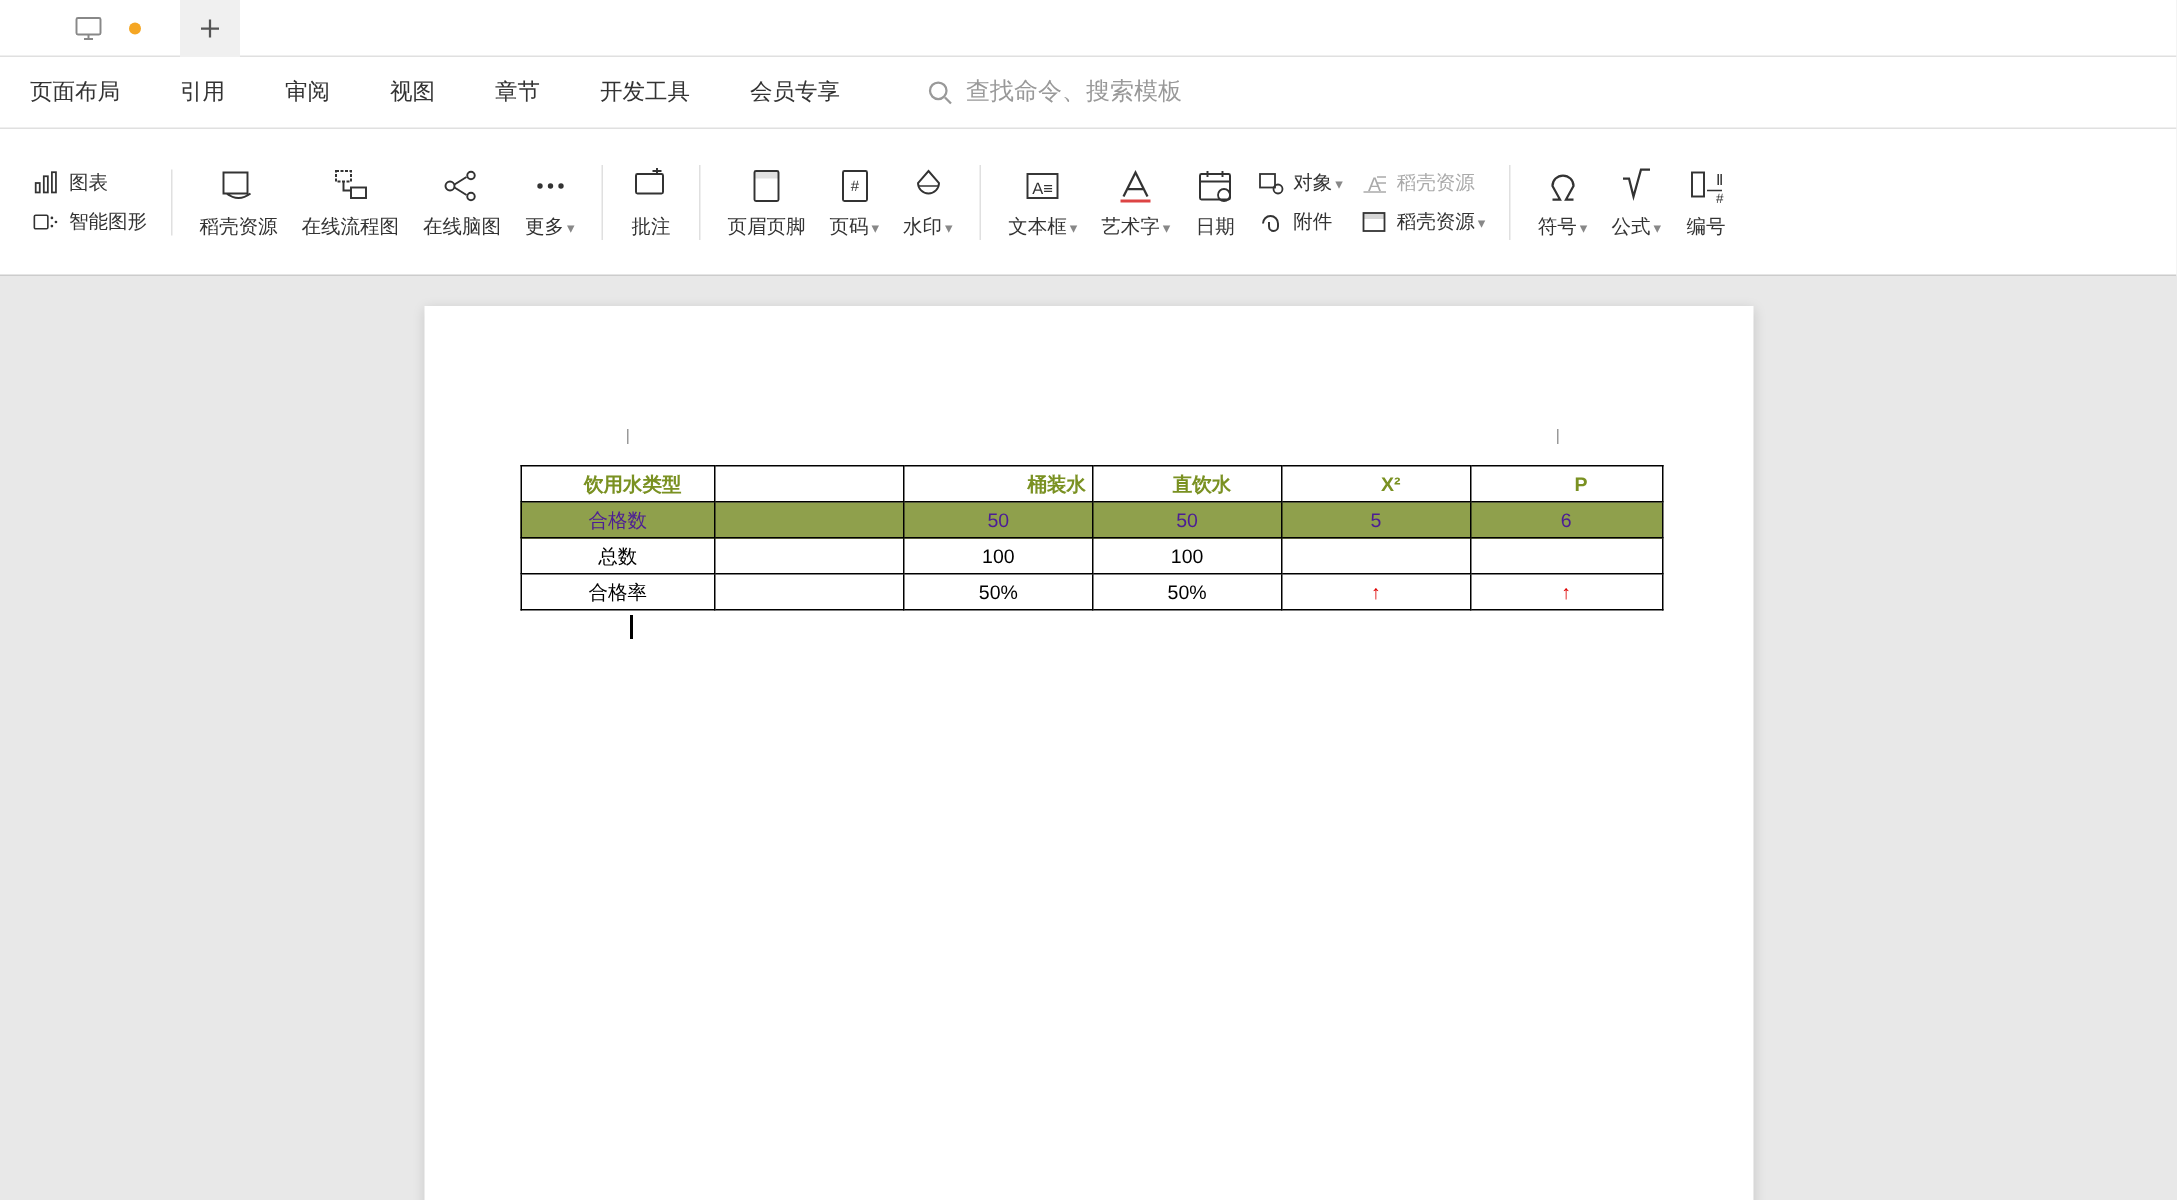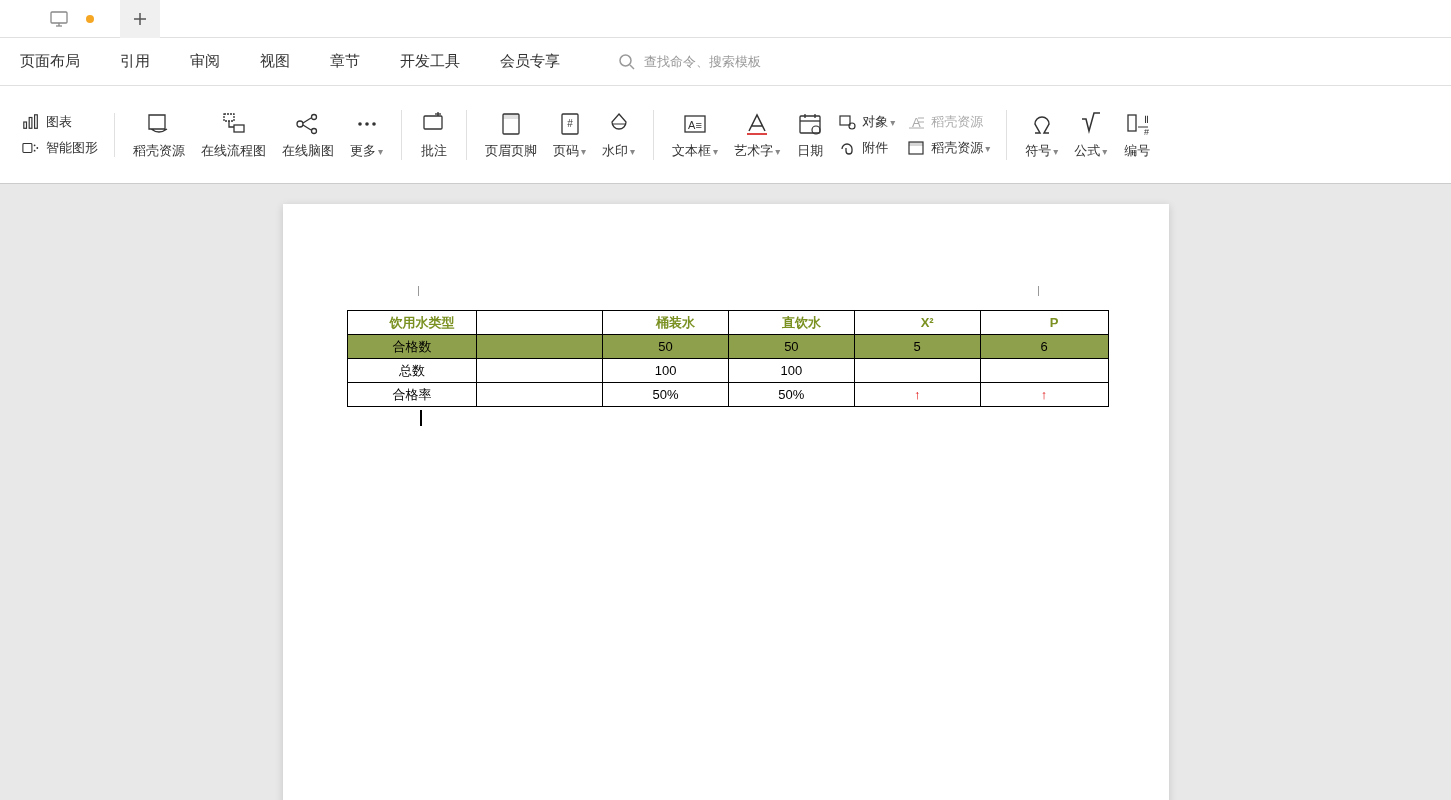--- a/index.html
+++ b/index.html
@@ -7,21 +7,21 @@
 
 
 .tab-bar { height: 38px; background: #fff; display: flex; align-items: center; padding-left: 50px; gap: 8px; border-bottom: 1px solid #e0e0e0; }
 .tab-icon-monitor { color: #999; }
 .tab-dot { width: 8px; height: 8px; background: #f5a623; border-radius: 50%; margin: 0 18px 0 10px; }
 .tab-add { width: 40px; height: 38px; display: flex; align-items: center; justify-content: center; color: #666; font-size: 20px; background: #f0f0f0; cursor: pointer; }
 
 
 .ribbon-tabs { height: 48px; background: #fff; display: flex; align-items: center; padding-left: 18px; gap: 36px; font-size: 15px; color: #333; border-bottom: 1px solid #e0e0e0; }
 .ribbon-tab { cursor: pointer; padding: 4px 2px; }
-.ribbon-search { display: flex; align-items: center; gap: 8px; color: #999; font-size: 13px; margin-left: 20px; }
+.ribbon-search { display: flex; align-items: center; gap: 8px; color: #999; font-size: 16px; margin-left: 20px; }
 
 
 .toolbar { height: 98px; background: #fff; display: flex; align-items: center; padding: 0 6px; border-bottom: 1px solid #ccc; }
 .tool-group { display: flex; align-items: center; border-right: 1px solid #e0e0e0; padding: 0 10px; }
 .tool-col { display: flex; flex-direction: column; align-items: center; justify-content: center; gap: 4px; padding: 0 8px; cursor: pointer; font-size: 13px; color: #333; }
 .tool-col-stack { display: flex; flex-direction: column; justify-content: center; gap: 8px; padding: 0 6px; }
 .tool-row { display: flex; align-items: center; gap: 6px; cursor: pointer; font-size: 13px; color: #333; }
 .tool-row.disabled { color: #aaa; }
 .tool-icon { width: 28px; height: 28px; display: flex; align-items: center; justify-content: center; }
 .tool-icon-sm { width: 18px; height: 18px; display: flex; align-items: center; justify-content: center; }
@@ -31,24 +31,24 @@
 .canvas { background: #e8e8e8; height: 616px; overflow: auto; display: flex; justify-content: center; padding-top: 20px; }
 .page { width: 886px; min-height: 1120px; background: #fff; box-shadow: 0 2px 8px rgba(0,0,0,0.15); position: relative; padding-top: 106px; }
 .ruler-tick { position: absolute; top: 82px; width: 1px; height: 10px; background: #999; }
 .ruler-tick.left { left: 135px; }
 .ruler-tick.right { left: 755px; }
 
 
 .doc-table { position: absolute; left: 64px; top: 106px; border-collapse: collapse; width: 762px; font-size: 13px; }
 .doc-table td, .doc-table th { border: 1.5px solid #000; text-align: center; height: 24px; padding: 0 4px; }
 .doc-table th { font-weight: bold; color: #7a9122; background: #fff; padding-left: 24px; }
-.doc-table .hdr-green { background: #8fa04c; color: #000000; font-weight: normal; }
+.doc-table .hdr-green { background: #8fa04c; color: #4c1d95; font-weight: normal; }
 .doc-table .col1 { width: 130px; }
 .doc-table .col2 { width: 126px; }
-.doc-table .col3 { width: 126px; }
+.doc-table .col3 { width: 126px; text-align: right; }
 .doc-table .col4 { width: 126px; }
 .doc-table .col5 { width: 126px; }
 .doc-table .col6 { width: 128px; }
 .arrow-cell { color: #d00; }
 .cursor-mark { position: absolute; left: 137px; top: 206px; width: 2px; height: 16px; background: #000; }
 
 svg { display: block; }
 </style>
 </head>
 <body>

